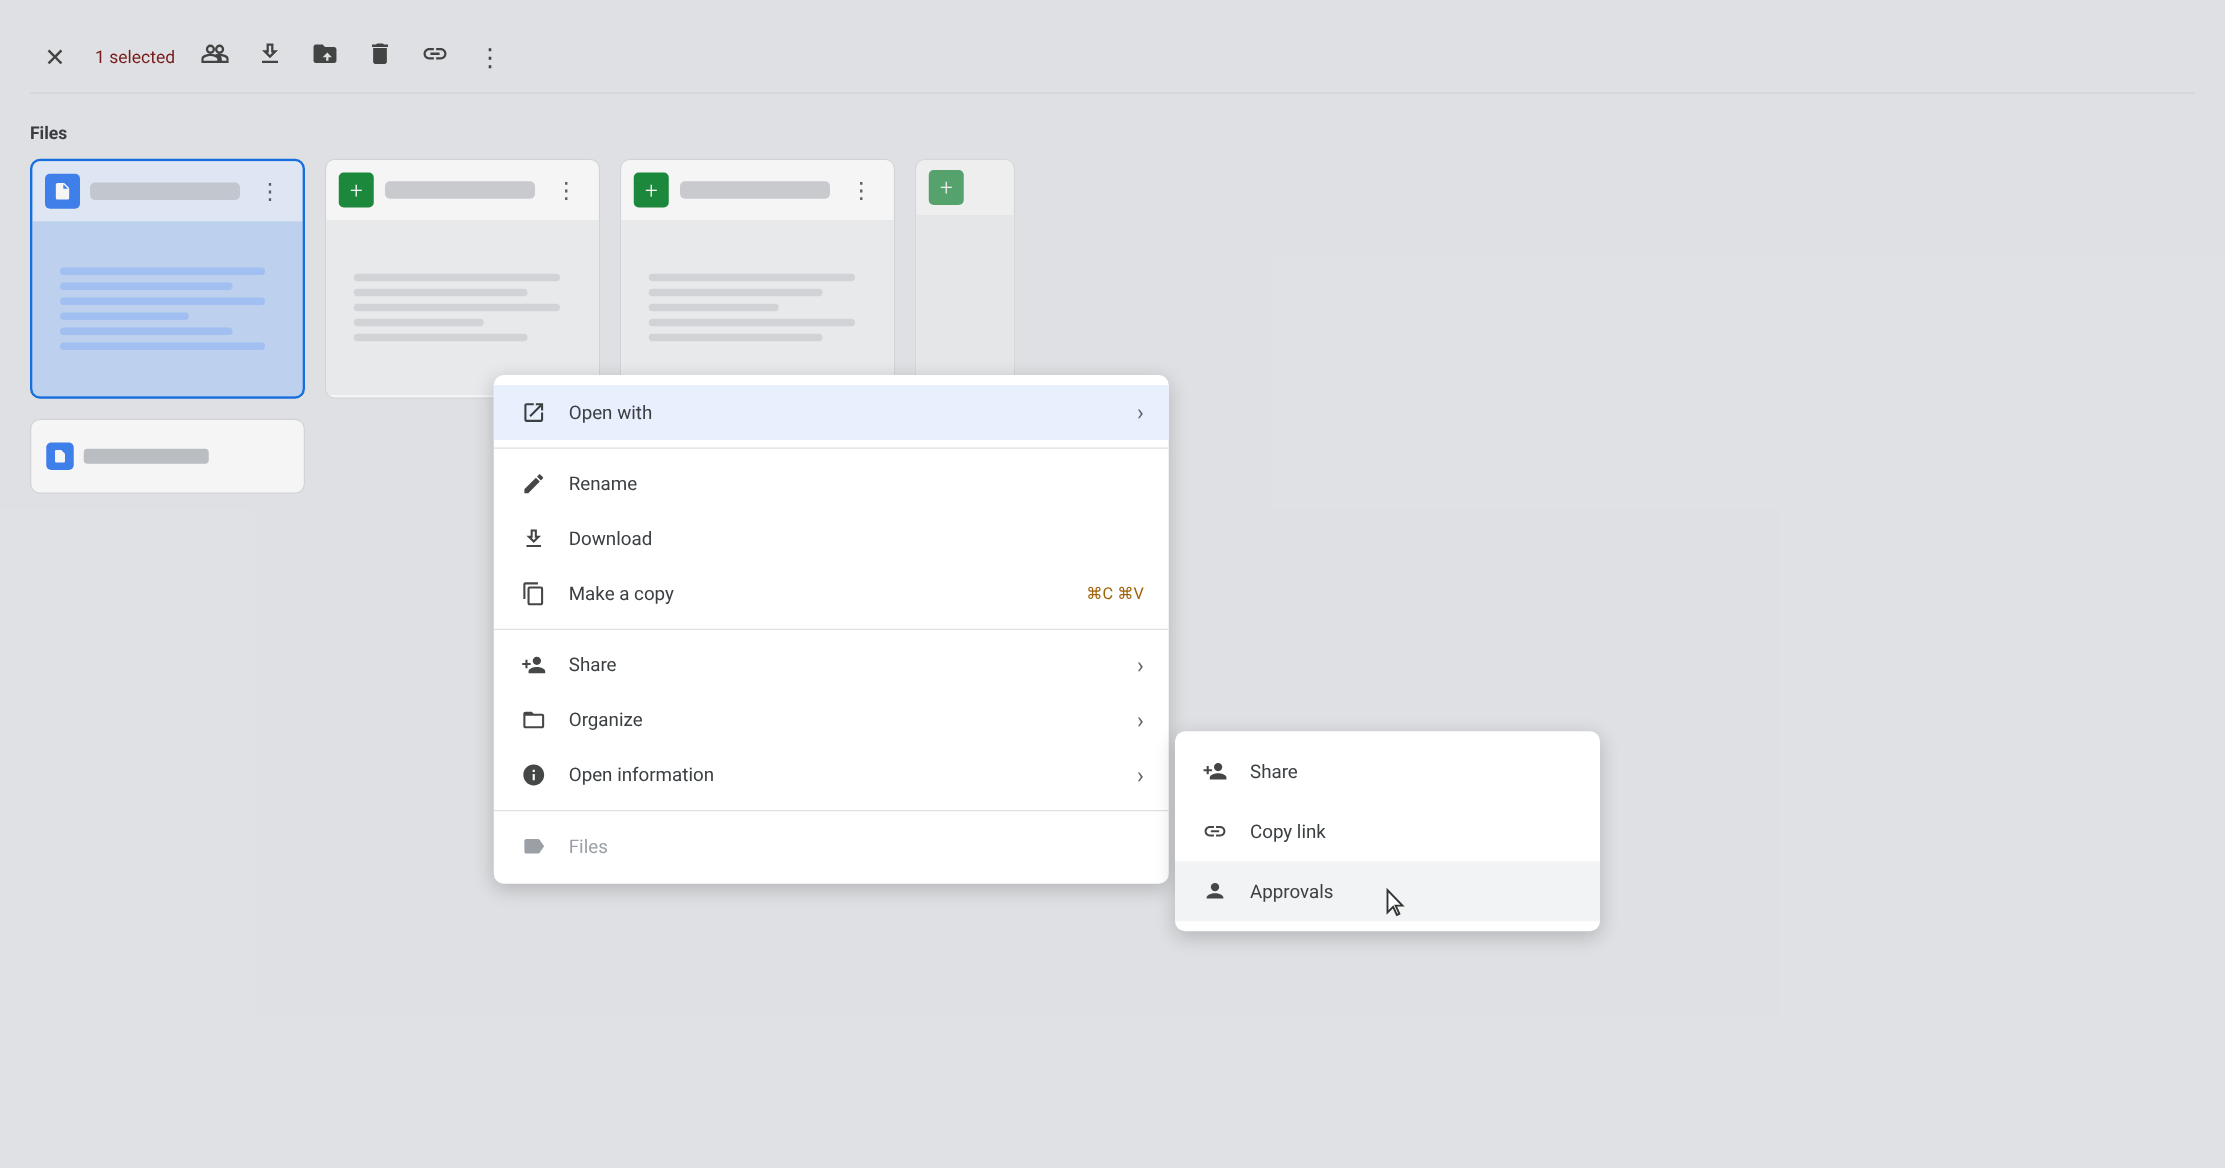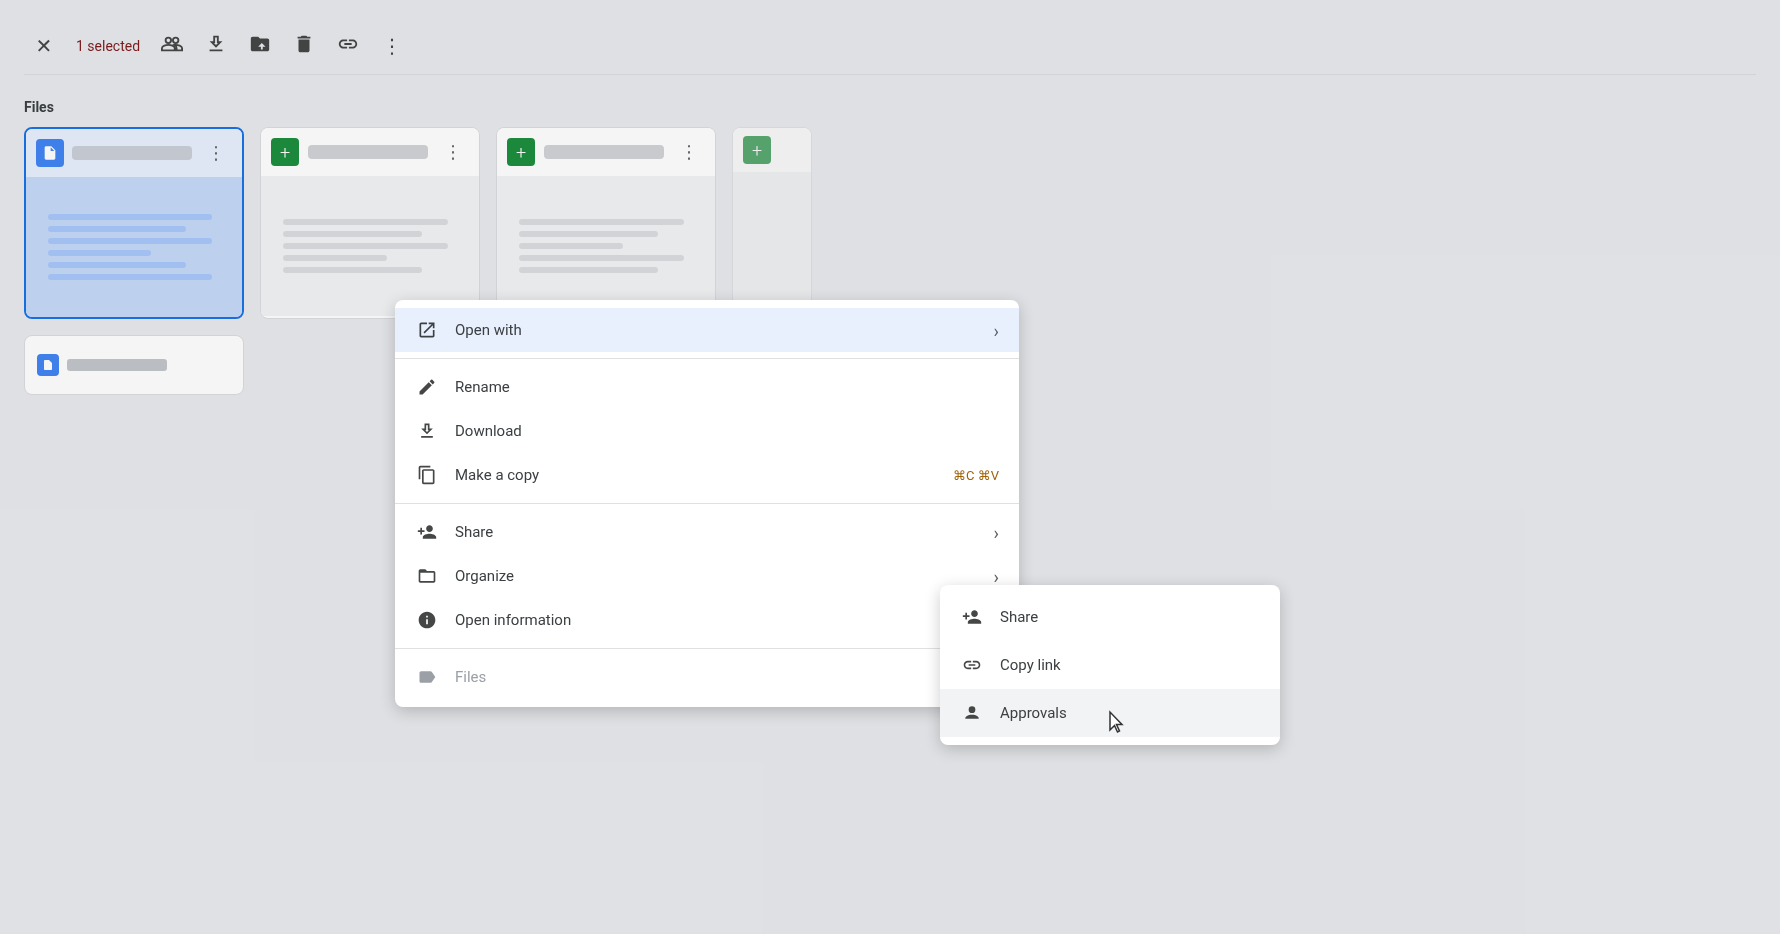--- a/index.html
+++ b/index.html
@@ -194,21 +194,21 @@
       gap: 8px;
       padding: 0 12px;
       border: 1px solid #dadce0;
     }
 
     
     .context-menu {
       position: absolute;
       top: 300px;
       left: 395px;
-      width: 624px;
+      width: 540px;
       background: #fff;
       border-radius: 8px;
       box-shadow: 0 4px 16px rgba(0,0,0,0.2);
       z-index: 100;
       padding: 8px 0;
     }
 
     .menu-item {
       display: flex;
       align-items: center;

